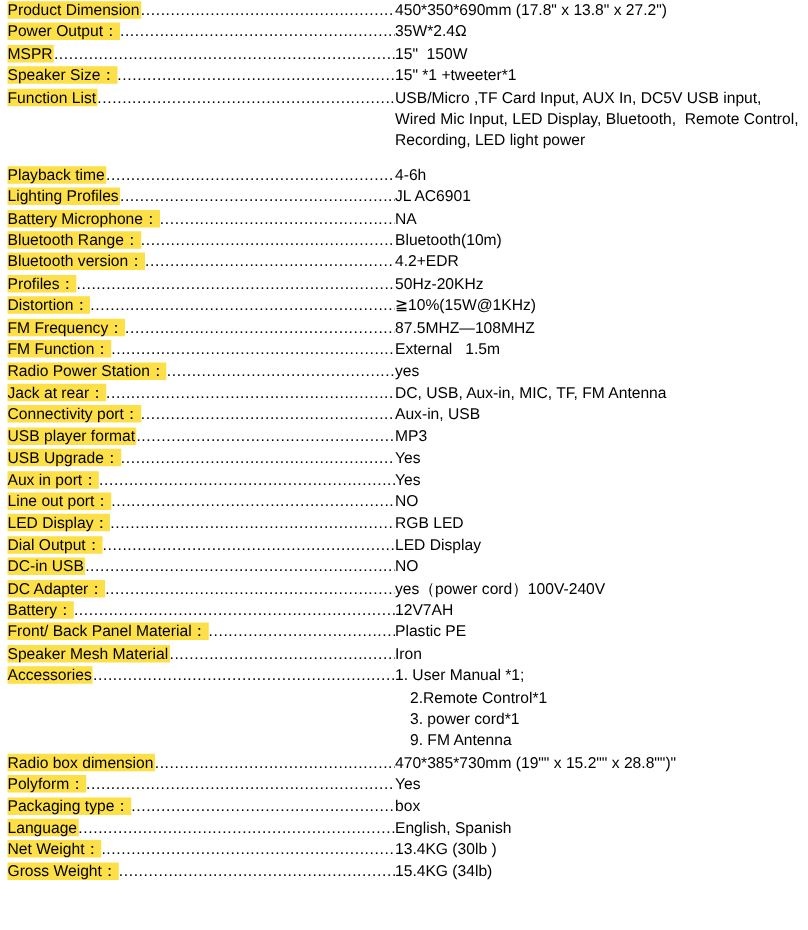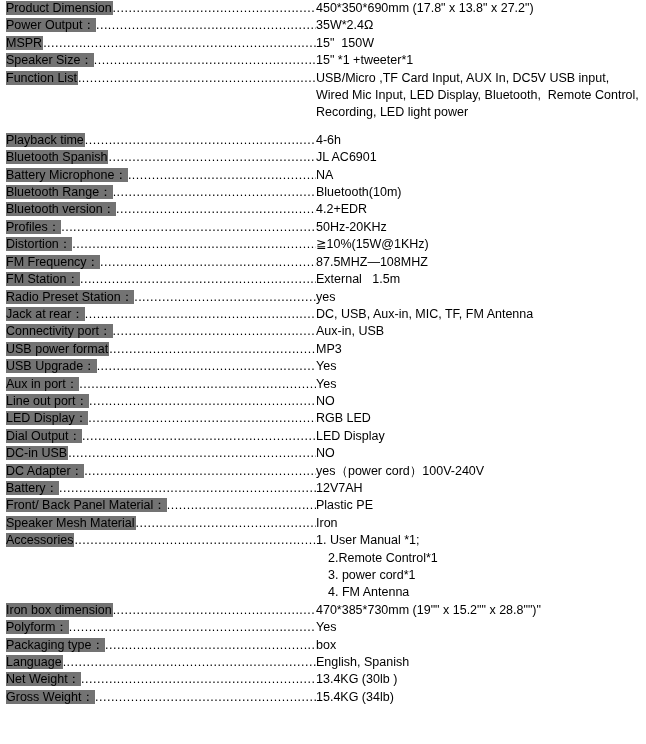--- a/index.html
+++ b/index.html
@@ -39,21 +39,21 @@
     position: relative;
   }
   .cell-value {
     padding: 0 4px 0 0;
     font-size: 12.5px;
     line-height: 17.4px;
   }
   .lbl-text {
     position: relative;
     z-index: 2;
-    background: #737373;
+    background: #fde047;
     padding-right: 1px;
   }
   .dots {
     position: relative;
     z-index: 1;
     letter-spacing: 0.5px;
     color: #000;
     font-size: 12.5px;
     overflow: hidden;
     display: inline;
@@ -107,21 +107,21 @@
         <tr class="gap-row">
           <td colspan="2"></td>
         </tr>
         <tr>
           <td class="cell-label"><span class="lbl-text">Playback time</span><span class="dots">........................................................................................................................</span></td>
           <td class="cell-value">
             <span class="value-line">4-6h</span>
           </td>
         </tr>
         <tr>
-          <td class="cell-label"><span class="lbl-text">Bluetooth Spanish</span><span class="dots">........................................................................................................................</span></td>
+          <td class="cell-label"><span class="lbl-text">Lighting Profiles</span><span class="dots">........................................................................................................................</span></td>
           <td class="cell-value">
             <span class="value-line">JL AC6901</span>
           </td>
         </tr>
         <tr>
           <td class="cell-label"><span class="lbl-text">Battery Microphone：</span><span class="dots">........................................................................................................................</span></td>
           <td class="cell-value">
             <span class="value-line">NA</span>
           </td>
         </tr>
@@ -149,45 +149,45 @@
             <span class="value-line">≧10%(15W@1KHz)</span>
           </td>
         </tr>
         <tr>
           <td class="cell-label"><span class="lbl-text">FM Frequency：</span><span class="dots">........................................................................................................................</span></td>
           <td class="cell-value">
             <span class="value-line">87.5MHZ—108MHZ</span>
           </td>
         </tr>
         <tr>
-          <td class="cell-label"><span class="lbl-text">FM Station：</span><span class="dots">........................................................................................................................</span></td>
+          <td class="cell-label"><span class="lbl-text">FM Function：</span><span class="dots">........................................................................................................................</span></td>
           <td class="cell-value">
             <span class="value-line">External   1.5m</span>
           </td>
         </tr>
         <tr>
-          <td class="cell-label"><span class="lbl-text">Radio Preset Station：</span><span class="dots">........................................................................................................................</span></td>
+          <td class="cell-label"><span class="lbl-text">Radio Power Station：</span><span class="dots">........................................................................................................................</span></td>
           <td class="cell-value">
             <span class="value-line">yes</span>
           </td>
         </tr>
         <tr>
           <td class="cell-label"><span class="lbl-text">Jack at rear：</span><span class="dots">........................................................................................................................</span></td>
           <td class="cell-value">
             <span class="value-line">DC, USB, Aux-in, MIC, TF, FM Antenna</span>
           </td>
         </tr>
         <tr>
           <td class="cell-label"><span class="lbl-text">Connectivity port：</span><span class="dots">........................................................................................................................</span></td>
           <td class="cell-value">
             <span class="value-line">Aux-in, USB</span>
           </td>
         </tr>
         <tr>
-          <td class="cell-label"><span class="lbl-text">USB power format</span><span class="dots">........................................................................................................................</span></td>
+          <td class="cell-label"><span class="lbl-text">USB player format</span><span class="dots">........................................................................................................................</span></td>
           <td class="cell-value">
             <span class="value-line">MP3</span>
           </td>
         </tr>
         <tr>
           <td class="cell-label"><span class="lbl-text">USB Upgrade：</span><span class="dots">........................................................................................................................</span></td>
           <td class="cell-value">
             <span class="value-line">Yes</span>
           </td>
         </tr>
@@ -244,25 +244,25 @@
           <td class="cell-value">
             <span class="value-line">Iron</span>
           </td>
         </tr>
         <tr>
           <td class="cell-label"><span class="lbl-text">Accessories</span><span class="dots">........................................................................................................................</span></td>
           <td class="cell-value ">
             <span class="value-line">1. User Manual *1;</span>
             <span class="value-line indent-1">2.Remote Control*1</span>
             <span class="value-line indent-1">3. power cord*1</span>
-            <span class="value-line indent-1">4. FM Antenna</span>
-          </td>
-        </tr>
-        <tr>
-          <td class="cell-label"><span class="lbl-text">Iron box dimension</span><span class="dots">........................................................................................................................</span></td>
+            <span class="value-line indent-1">9. FM Antenna</span>
+          </td>
+        </tr>
+        <tr>
+          <td class="cell-label"><span class="lbl-text">Radio box dimension</span><span class="dots">........................................................................................................................</span></td>
           <td class="cell-value">
             <span class="value-line">470*385*730mm (19"" x 15.2"" x 28.8"")"</span>
           </td>
         </tr>
         <tr>
           <td class="cell-label"><span class="lbl-text">Polyform：</span><span class="dots">........................................................................................................................</span></td>
           <td class="cell-value">
             <span class="value-line">Yes</span>
           </td>
         </tr>

